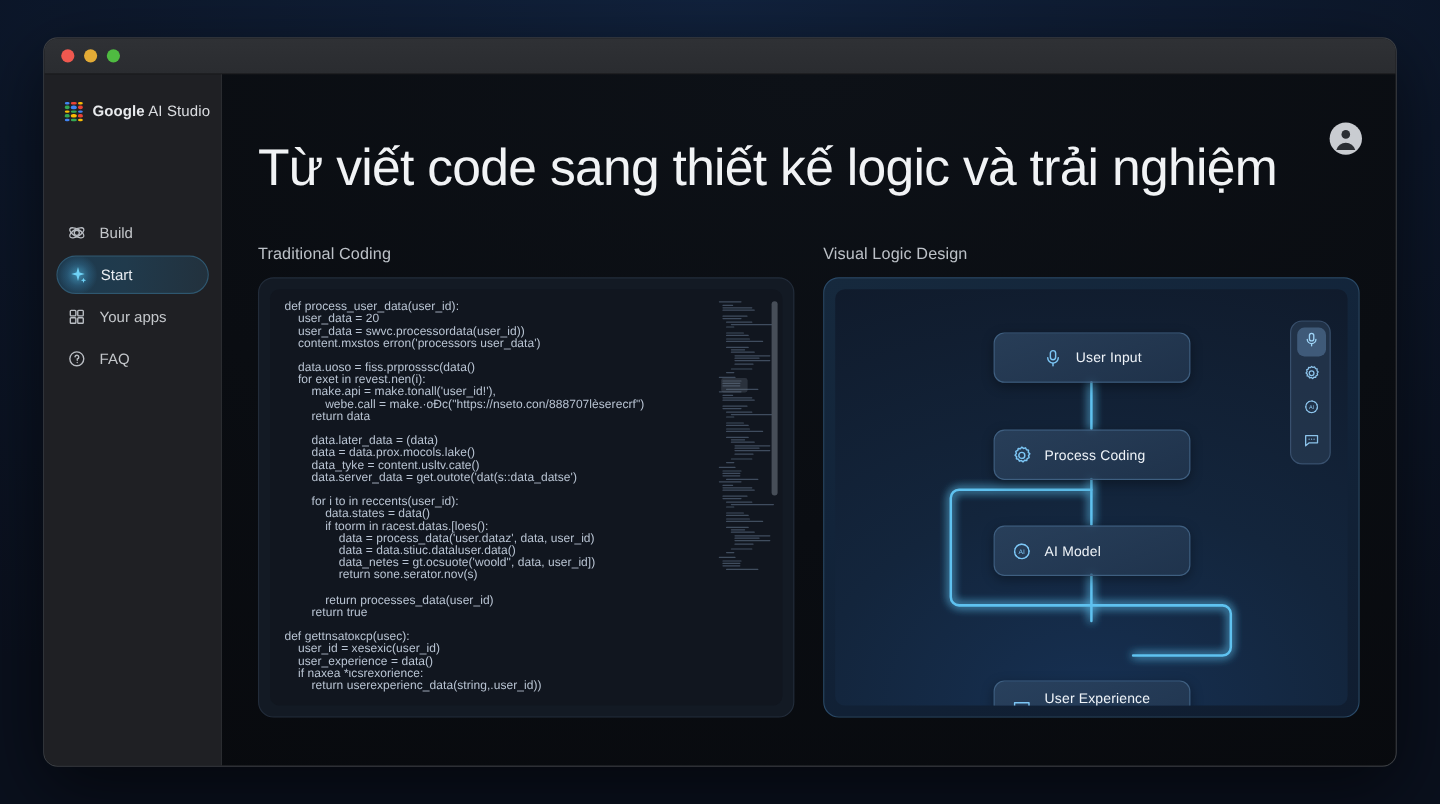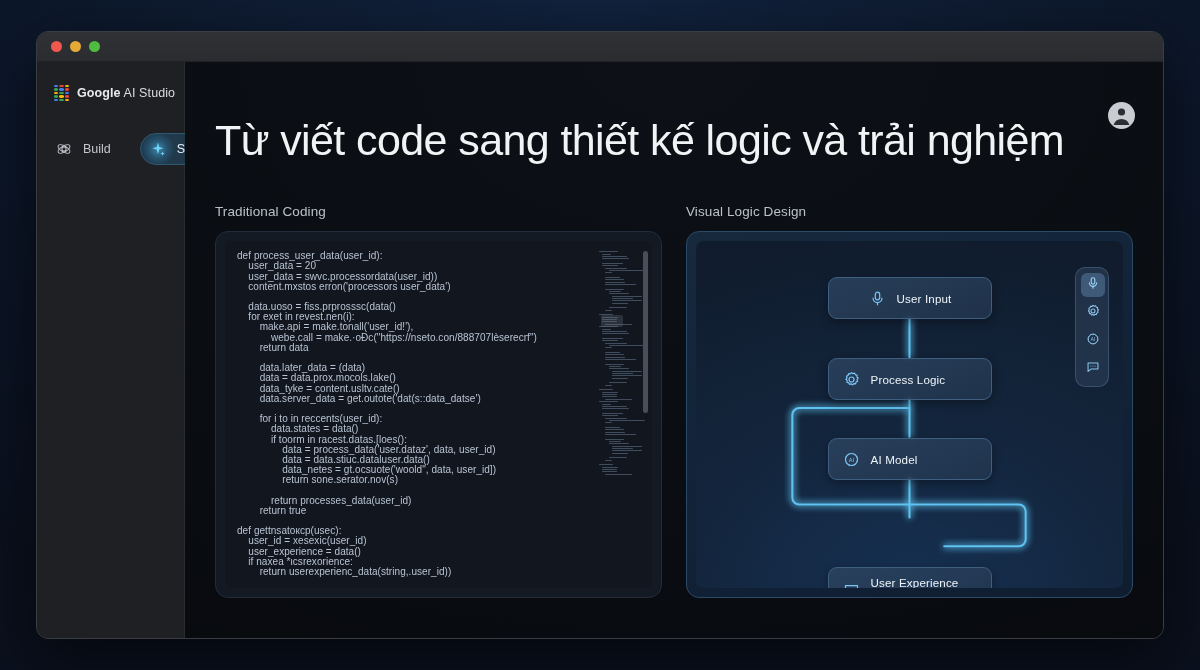--- a/index.html
+++ b/index.html
@@ -80,21 +80,21 @@
   .brand-logo i { border-radius: 50%; display: block; }
   .brand-text {
     font-size: 12.5px;
     color: #e8eaed;
     letter-spacing: .1px;
     white-space: nowrap;
   }
   .brand-text b { font-weight: 700; }
   .brand-text span { font-weight: 400; color: #dadce0; }
 
-  .nav { display: flex; gap: 20px; padding: 0 10px; }
+  .nav { display: flex; flex-direction: column; gap: 5px; padding: 0 10px; margin-top: 45px; }
 
   .nav-item {
     display: flex;
     align-items: center;
     gap: 11px;
     height: 30px;
     padding: 0 9px;
     border-radius: 16px;
     color: #c4c7cb;
     font-size: 12.5px;
@@ -589,21 +589,21 @@
                 <span class="n-lb">User Input</span>
               </div>
 
               <div class="node n2">
                 <span class="n-ic">
                   <svg width="17" height="17" viewBox="0 0 17 17" fill="none" stroke="#7cc6f5" stroke-width="1.2" stroke-linejoin="round">
                     <circle cx="8.5" cy="8.5" r="2.5"></circle>
                     <path d="M8.5 1.6 l1.4 1.1 1.7-.5 .8 1.6 1.7 .4 -.2 1.8 1.3 1.2 -1.1 1.4 .5 1.7 -1.6 .8 -.4 1.7 -1.8-.2 -1.2 1.3 -1.4-1.1 -1.7 .5 -.8-1.6 -1.7-.4 .2-1.8 -1.3-1.2 1.1-1.4 -.5-1.7 1.6-.8 .4-1.7 1.8 .2 z"></path>
                   </svg>
                 </span>
-                <span class="n-lb">Process Logic</span>
+                <span class="n-lb">Process Coding</span>
               </div>
 
               <div class="node n3">
                 <span class="n-ic">
                   <svg width="17" height="17" viewBox="0 0 17 17" fill="none" stroke="#7cc6f5" stroke-width="1.15">
                     <circle cx="8.5" cy="8.5" r="6"></circle>
                     <circle cx="8.5" cy="8.5" r="6" stroke-dasharray="1.6 1.6" stroke-width=".9" transform="rotate(12 8.5 8.5)"></circle>
                     <text x="8.5" y="10.9" font-size="5.6" fill="#7cc6f5" stroke="none" text-anchor="middle" font-family="Liberation Sans, sans-serif">AI</text>
                   </svg>
                 </span>

